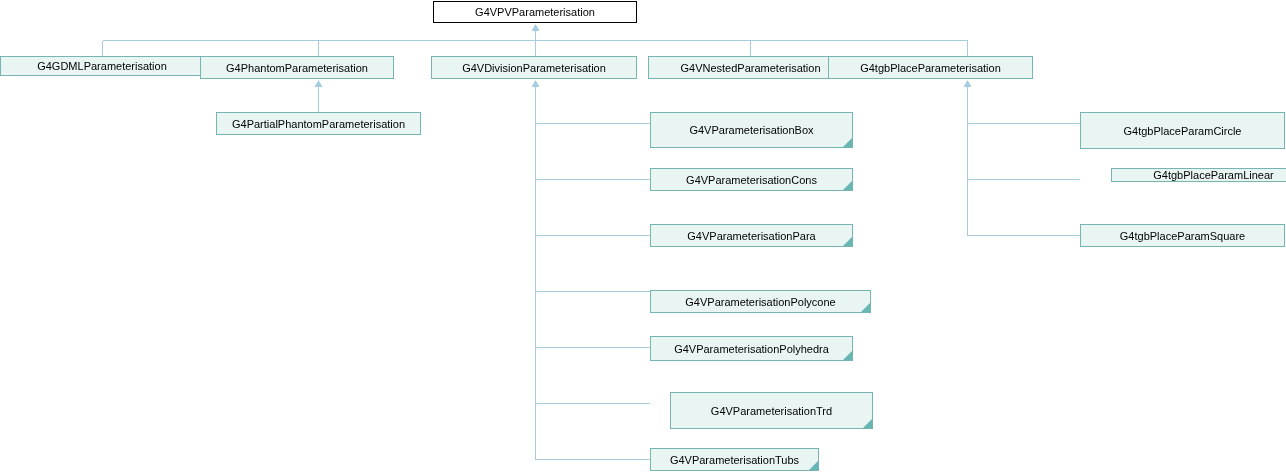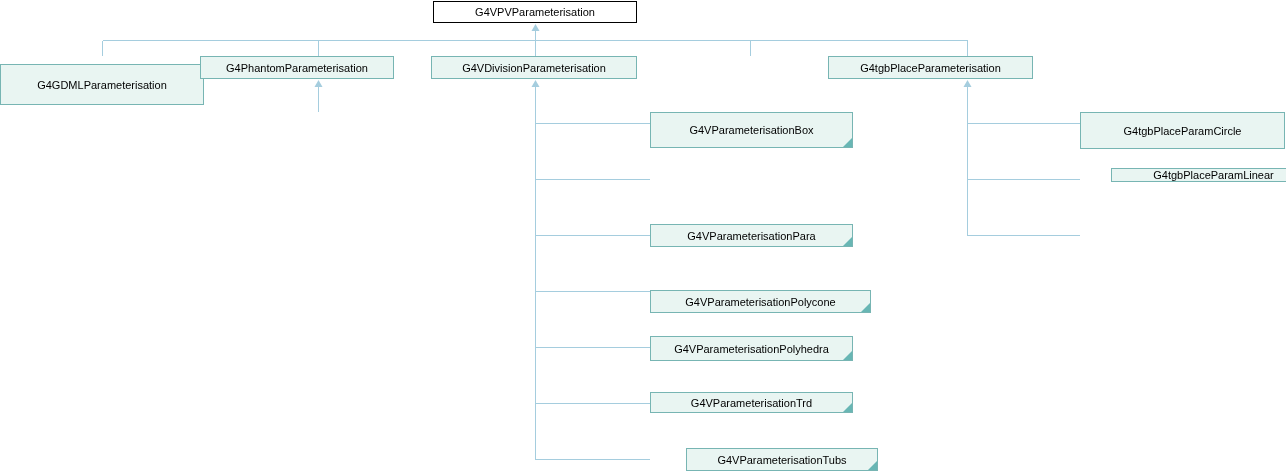--- a/index.html
+++ b/index.html
@@ -94,59 +94,72 @@
       <polygon points="318.5,80 314.5,87 322.5,87"></polygon>
       <polygon points="535.5,80 531.5,87 539.5,87"></polygon>
       <polygon points="967.5,80 963.5,87 971.5,87"></polygon>
     </g>
   </svg>
 
   <div class="node root" style="left:433px; top:1px; width:204px; height:22px">
     <span>G4VPVParameterisation</span>
   </div>
 
-  <div class="node" style="left:0px; top:64px; width:204px; height:41px">
+  <div class="node" style="left:0px; top:56px; width:204px; height:20px">
     <span>G4GDMLParameterisation</span>
   </div>
   <div class="node" style="left:200px; top:56px; width:194px; height:23px">
     <span>G4PhantomParameterisation</span>
   </div>
   <div class="node" style="left:431px; top:56px; width:206px; height:23px">
     <span>G4VDivisionParameterisation</span>
   </div>
+  <div class="node" style="left:648px; top:56px; width:205px; height:23px">
+    <span>G4VNestedParameterisation</span>
+  </div>
   <div class="node" style="left:828px; top:56px; width:205px; height:23px">
     <span>G4tgbPlaceParameterisation</span>
   </div>
 
+  <div class="node" style="left:216px; top:112px; width:205px; height:23px">
+    <span>G4PartialPhantomParameterisation</span>
+  </div>
 
   <div class="node" style="left:650px; top:112px; width:203px; height:36px">
     <span>G4VParameterisationBox</span>
+    <span class="fold"></span>
+  </div>
+  <div class="node" style="left:650px; top:168px; width:203px; height:23px">
+    <span>G4VParameterisationCons</span>
     <span class="fold"></span>
   </div>
   <div class="node" style="left:650px; top:224px; width:203px; height:23px">
     <span>G4VParameterisationPara</span>
     <span class="fold"></span>
   </div>
   <div class="node" style="left:650px; top:290px; width:221px; height:23px">
     <span>G4VParameterisationPolycone</span>
     <span class="fold"></span>
   </div>
   <div class="node" style="left:650px; top:336px; width:203px; height:25px">
     <span>G4VParameterisationPolyhedra</span>
     <span class="fold"></span>
   </div>
-  <div class="node" style="left:650px; top:392px; width:203px; height:21px">
+  <div class="node" style="left:670px; top:392px; width:203px; height:37px">
     <span>G4VParameterisationTrd</span>
     <span class="fold"></span>
   </div>
-  <div class="node" style="left:686px; top:448px; width:192px; height:23px">
+  <div class="node" style="left:650px; top:448px; width:169px; height:23px">
     <span>G4VParameterisationTubs</span>
     <span class="fold"></span>
   </div>
 
   <div class="node" style="left:1080px; top:112px; width:205px; height:37px">
     <span>G4tgbPlaceParamCircle</span>
   </div>
   <div class="node" style="left:1111px; top:168px; width:205px; height:14px">
     <span>G4tgbPlaceParamLinear</span>
   </div>
+  <div class="node" style="left:1080px; top:224px; width:205px; height:23px">
+    <span>G4tgbPlaceParamSquare</span>
+  </div>
 
 </div>
 
 </body></html>

